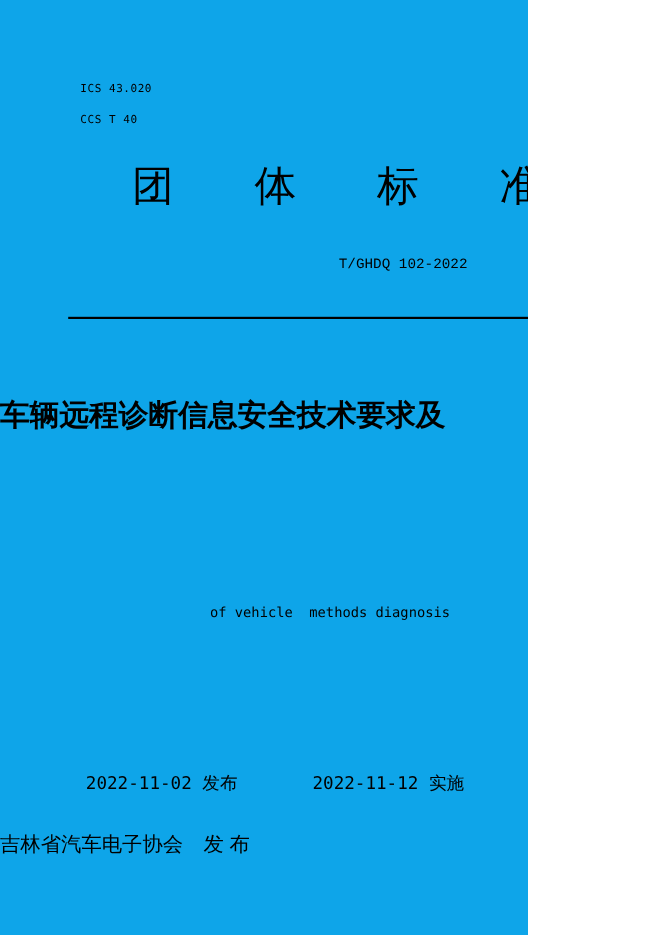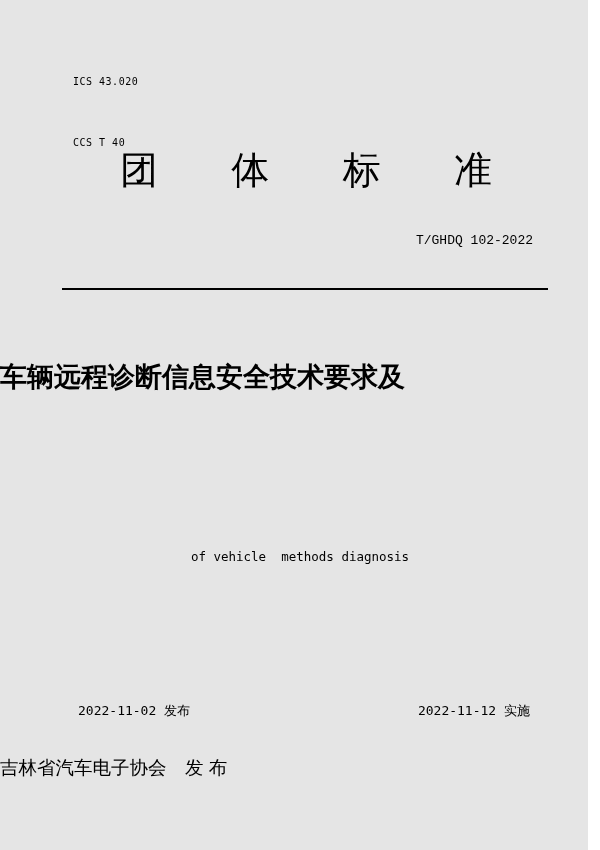--- a/index.html
+++ b/index.html
@@ -2,37 +2,37 @@
 <html><head>
 <meta charset="utf-8">
 <style>
   html, body {
     margin: 0;
     padding: 0;
     background: #ffffff;
   }
   .page {
     position: relative;
-    width: 588px;
+    width: 480px;
     height: 850px;
-    background: #e5e5e5;
+    background: #0ea5e9;
     color: #000000;
     font-family: "Liberation Sans", sans-serif;
     overflow: hidden;
   }
   .code-line {
     position: absolute;
     left: 73px;
     font-family: "DejaVu Sans Mono", monospace;
     font-size: 10px;
     letter-spacing: 0.5px;
     color: #000;
   }
   .ics { top: 76px; }
-  .ccs { top: 104px; margin-top: 33px; }
+  .ccs { top: 104px; }
   .doc-type {
     position: absolute;
     left: 120px;
     top: 150px;
     width: 372px;
     display: flex;
     justify-content: space-between;
     font-size: 38px;
     line-height: 1.1;
     font-weight: 500;
@@ -78,21 +78,21 @@
     color: #000;
   }
   .dates {
     position: absolute;
     left: 78px;
     right: 58px;
     top: 702px;
     display: flex;
     justify-content: space-between;
     font-family: "DejaVu Sans Mono", monospace;
-    font-size: 13px;
+    font-size: 16px;
     white-space: pre;
     color: #000;
   }
   .publisher {
     position: absolute;
     left: 0;
     top: 755px;
     width: 600px;
     text-align: left;
     font-size: 18.5px;

